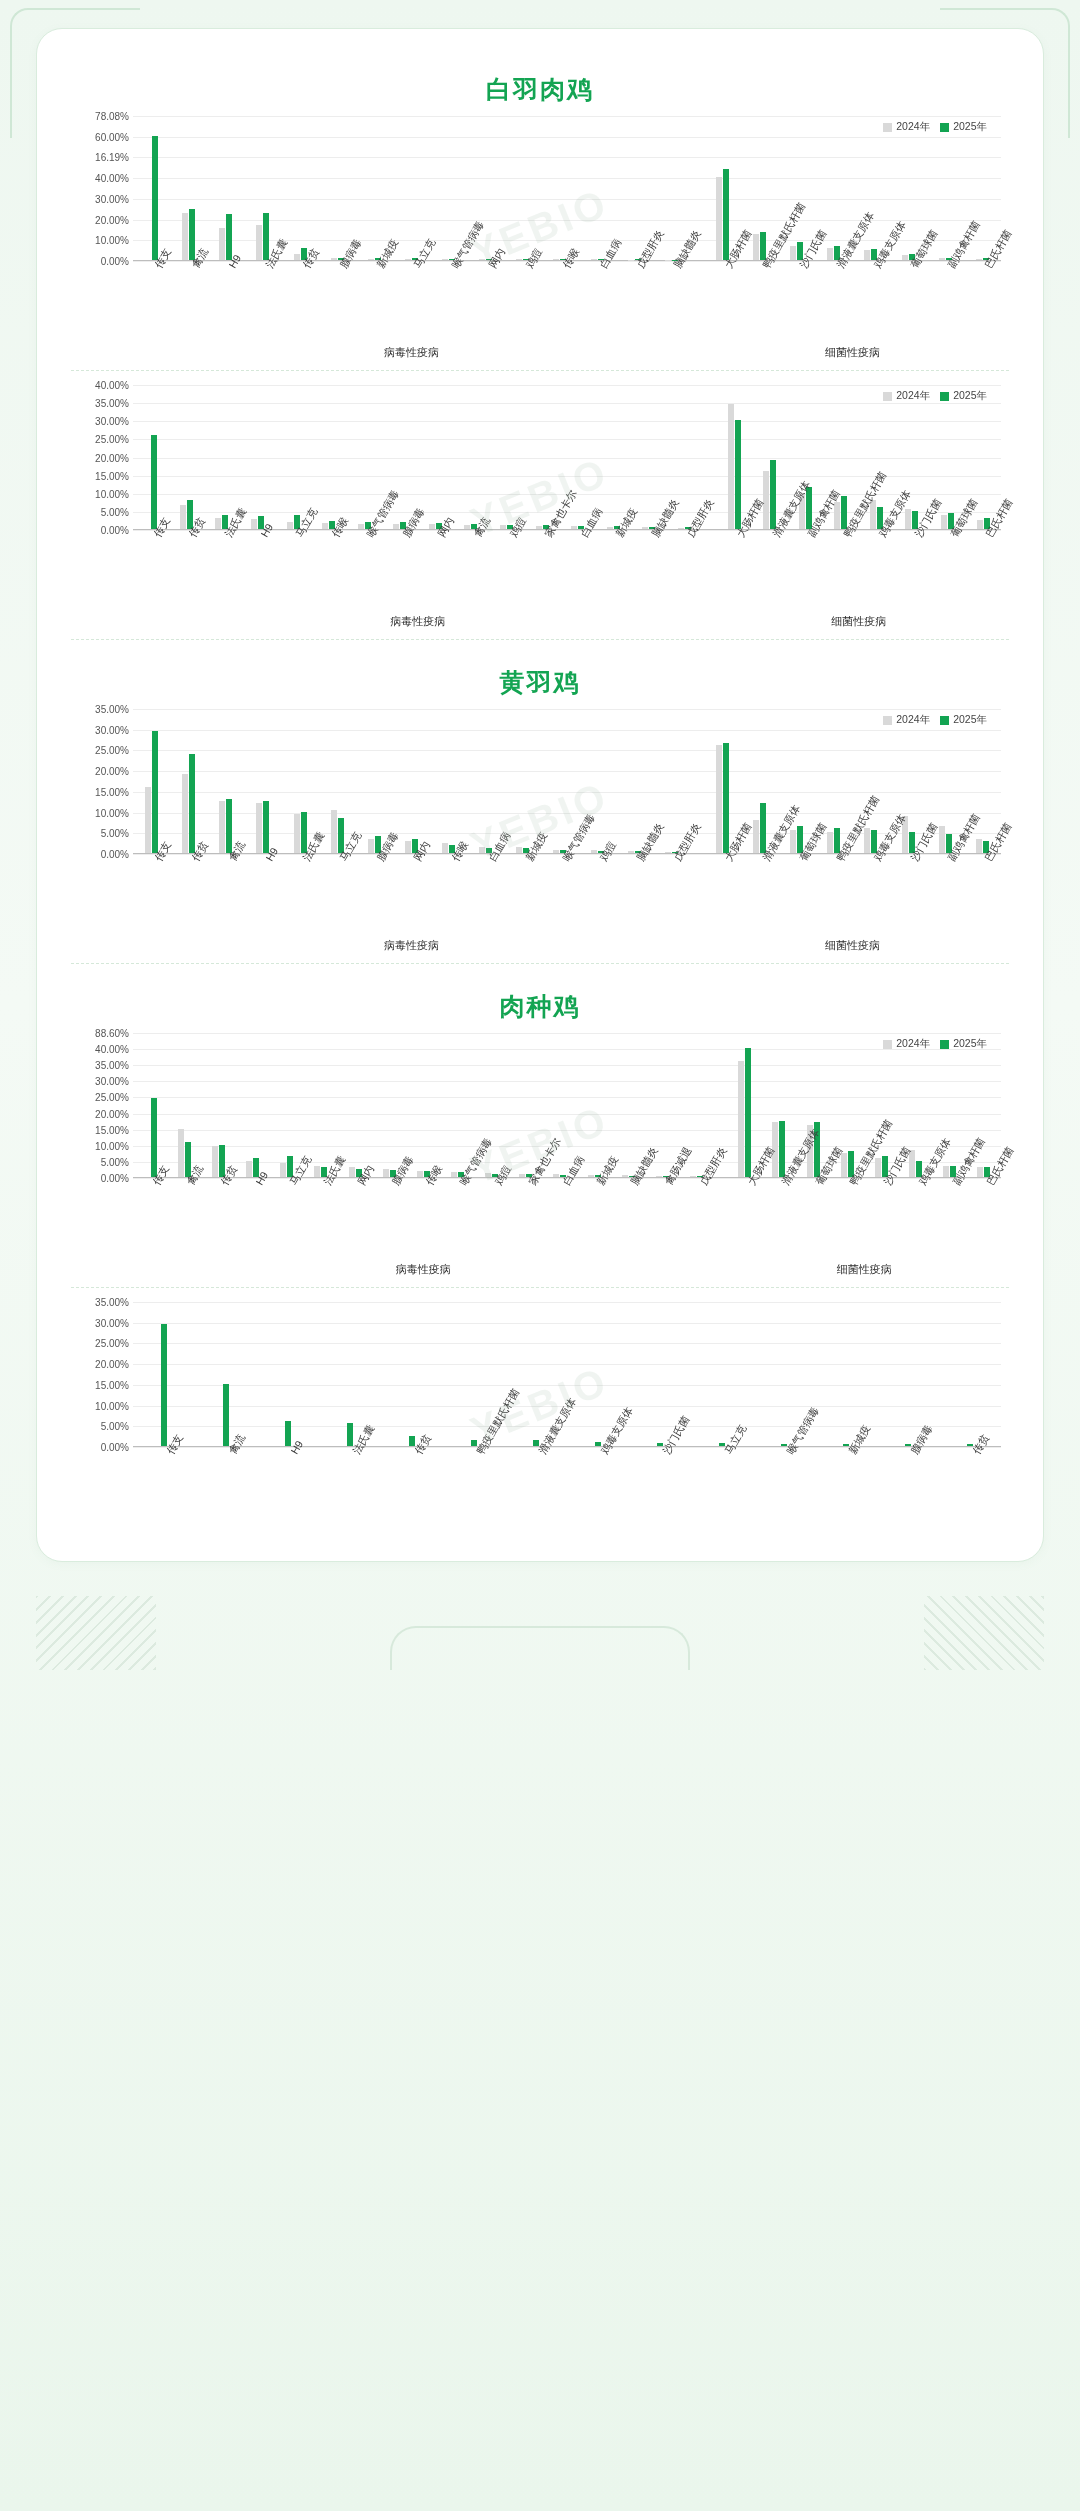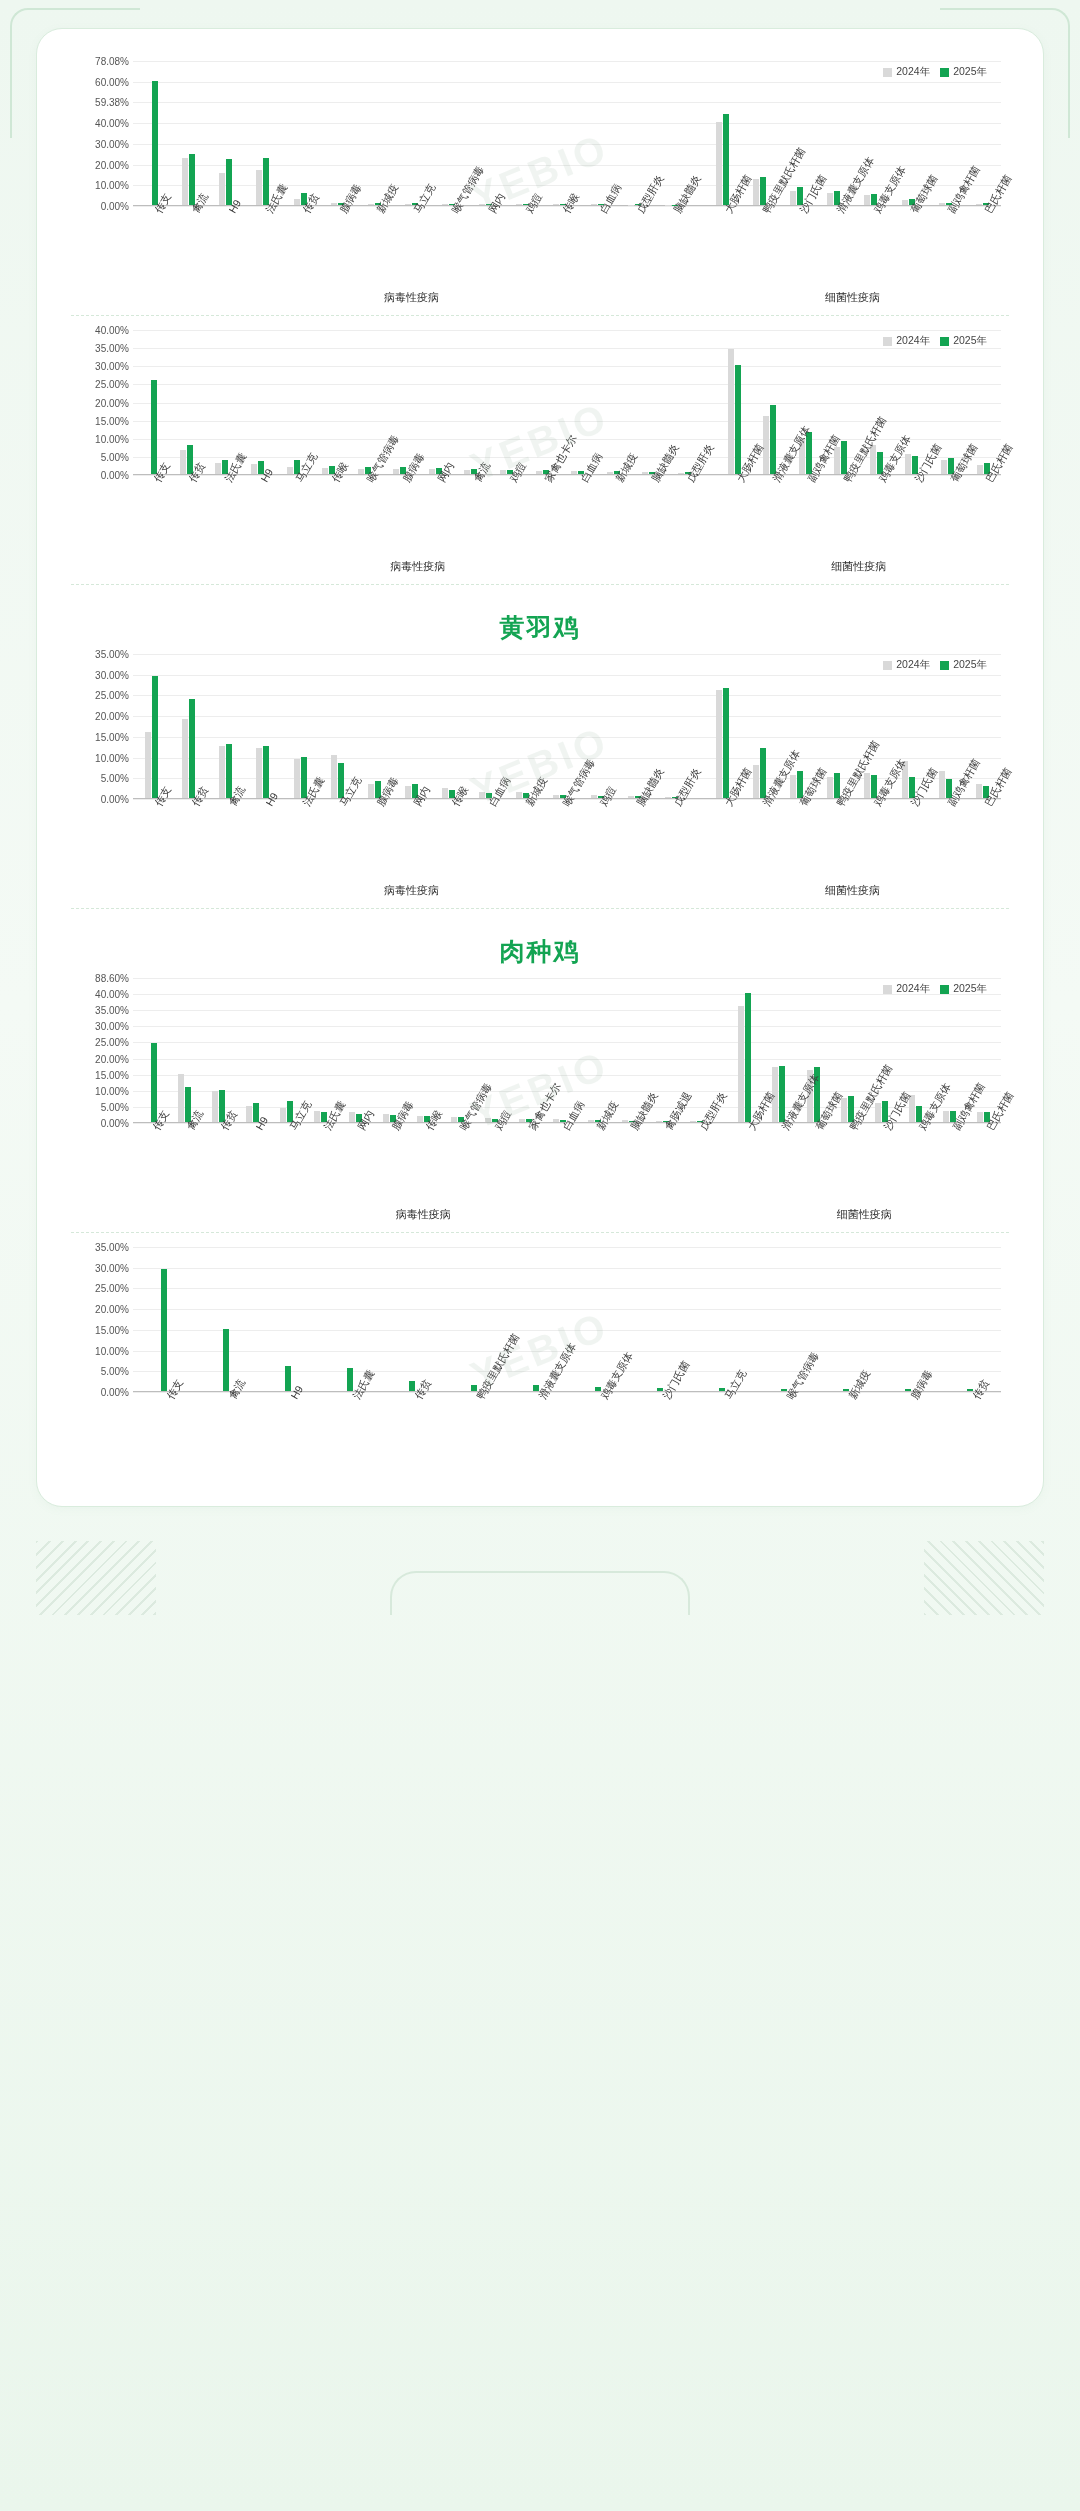--- a/index.html
+++ b/index.html
@@ -159,40 +159,41 @@
 </head>
 <body>
 
 <div class="page">
   <div class="deco-corner deco-tl"></div>
   <div class="deco-corner deco-tr"></div>
 
   <div class="card">
     <div id="charts-host">
         <div class="chart-block">
+          <div class="chart-title">白羽肉鸡</div>
           <div class="plot-wrap">
             <div class="legend">
               <span class="item">
                 <i class="swatch sw-2024"></i>
                 <span>2024年</span>
               </span>
               <span class="item">
                 <i class="swatch sw-2025"></i>
                 <span>2025年</span>
               </span>
             </div>
             <div class="watermark">YEBIO</div>
             <div class="axis-area" style="height: 145px;">
               <div class="yaxis" style="height: 145px;">
                 <div class="ytick" style="top: 145px;">0.00%</div>
                 <div class="ytick" style="top: 124.286px;">10.00%</div>
                 <div class="ytick" style="top: 103.571px;">20.00%</div>
                 <div class="ytick" style="top: 82.8571px;">30.00%</div>
                 <div class="ytick" style="top: 62.1429px;">40.00%</div>
-                <div class="ytick" style="top: 41.4286px;">59.38%</div>
+                <div class="ytick" style="top: 41.4286px;">16.19%</div>
                 <div class="ytick" style="top: 20.7143px;">60.00%</div>
                 <div class="ytick" style="top: 0px;">78.08%</div>
               </div>
               <div class="grid-host">
                 <div class="gridline" style="top: 145px;"></div>
                 <div class="gridline" style="top: 124.286px;"></div>
                 <div class="gridline" style="top: 103.571px;"></div>
                 <div class="gridline" style="top: 82.8571px;"></div>
                 <div class="gridline" style="top: 62.1429px;"></div>
                 <div class="gridline" style="top: 41.4286px;"></div>

